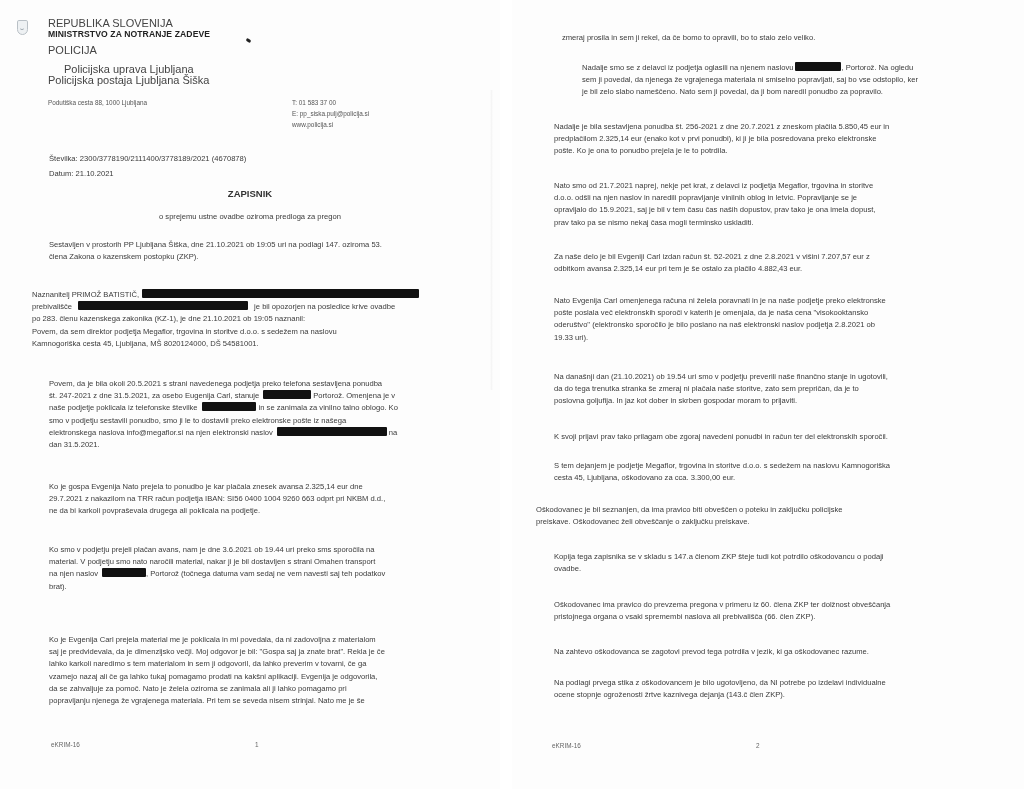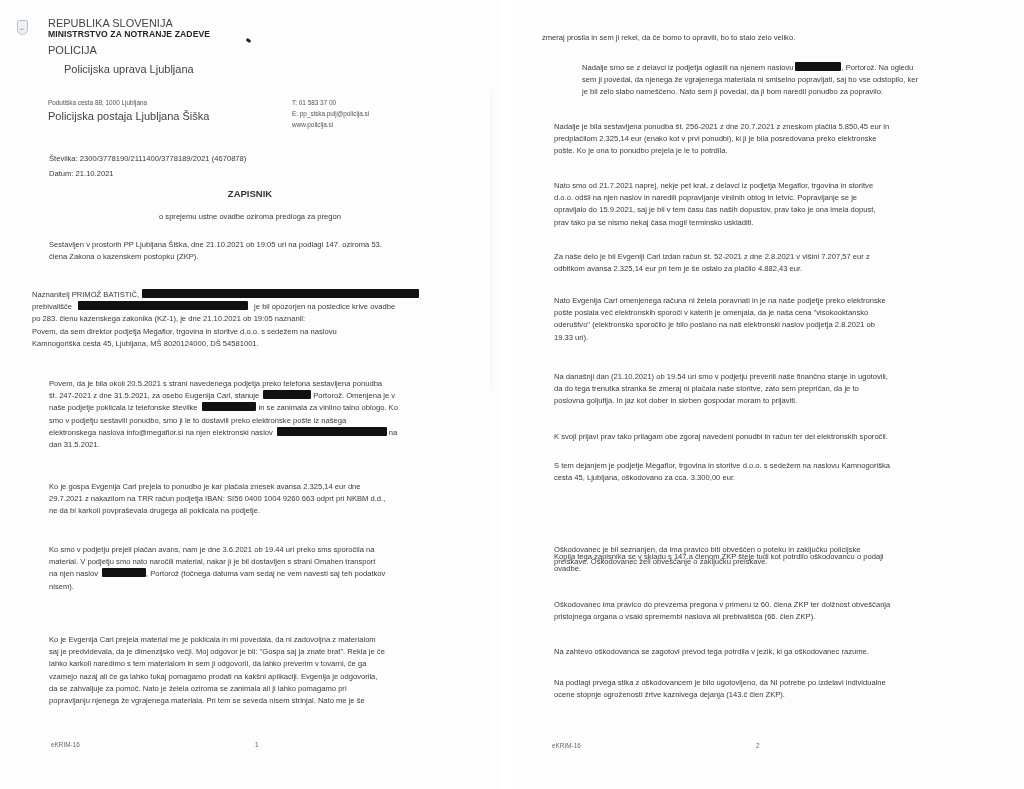--- a/index.html
+++ b/index.html
@@ -28,21 +28,21 @@
 
 <div class="page" id="page1">
   <div class="logo"></div>
   <div class="pen-mark"></div>
   <div class="fold"></div>
 
   <div class="abs hdr" style="left:48px;top:18px;">REPUBLIKA SLOVENIJA</div>
   <div class="abs hdr-b" style="left:48px;top:29px;">MINISTRSTVO ZA NOTRANJE ZADEVE</div>
   <div class="abs hdr" style="left:48px;top:45px;">POLICIJA</div>
   <div class="abs hdr" style="left:48px;top:64px;margin-left:16px;">Policijska uprava Ljubljana</div>
-  <div class="abs hdr" style="left:48px;top:75px;margin-top:36px;">Policijska postaja Ljubljana Šiška</div>
+  <div class="abs hdr" style="left:48px;top:75px;">Policijska postaja Ljubljana Šiška</div>
   <div class="abs small" style="left:48px;top:99px;">Podutiška cesta 88, 1000 Ljubljana</div>
   <div class="abs small" style="left:292px;top:99px;">T: 01 583 37 00</div>
   <div class="abs small" style="left:292px;top:110px;">E: pp_siska.pulj@policija.si</div>
   <div class="abs small" style="left:292px;top:121px;">www.policija.si</div>
 
   <div class="abs t" style="left:49px;top:153px;">Številka: 2300/3778190/2111400/3778189/2021 (4670878)</div>
   <div class="abs t" style="left:49px;top:168px;">Datum: 21.10.2021</div>
 
   <div class="abs title" style="left:0;width:500px;text-align:center;top:188px;">ZAPISNIK</div>
   <div class="abs t" style="left:0;width:500px;text-align:center;top:211px;">o sprejemu ustne ovadbe oziroma predloga za pregon</div>
@@ -63,47 +63,47 @@
   <div class="para" style="left:49px;top:378px;width:414px;">
     <span class="ln">Povem, da je bila okoli 20.5.2021 s strani navedenega podjetja preko telefona sestavljena ponudba</span>
     <span class="ln"><span>št. 247-2021 z dne 31.5.2021, za osebo Eugenija Carl, stanuje</span><span class="red" style="width:48px;margin:0 2px 0 4px;"></span><span>Portorož. Omenjena je v</span></span>
     <span class="ln"><span>naše podjetje poklicala iz telefonske številke</span><span class="red" style="width:54px;margin:0 3px 0 4px;"></span><span>in se zanimala za vinilno talno oblogo. Ko</span></span>
     <span class="ln">smo v podjetju sestavili ponudbo, smo ji le to dostavili preko elektronske pošte iz našega</span>
     <span class="ln"><span>elektronskega naslova info@megaflor.si na njen elektronski naslov</span><span class="red" style="width:110px;margin:0 2px 0 4px;"></span><span>na</span></span>
     <span class="ln">dan 31.5.2021.</span>
   </div>
 
   <div class="para" style="left:49px;top:481px;width:414px;">
-    <span class="ln">Ko je gospa Evgenija Carl prejela to ponudbo je kar plačala znesek avansa 2.325,14 eur dne</span>
+    <span class="ln">Ko je gospa Evgenija Nato prejela to ponudbo je kar plačala znesek avansa 2.325,14 eur dne</span>
     <span class="ln">29.7.2021 z nakazilom na TRR račun podjetja IBAN: SI56 0400 1004 9260 663 odprt pri NKBM d.d.,</span>
     <span class="ln">ne da bi karkoli povpraševala drugega ali poklicala na podjetje.</span>
   </div>
 
   <div class="para" style="left:49px;top:544px;width:414px;">
     <span class="ln">Ko smo v podjetju prejeli plačan avans, nam je dne 3.6.2021 ob 19.44 uri preko sms sporočila na</span>
     <span class="ln">material. V podjetju smo nato naročili material, nakar ji je bil dostavljen s strani Omahen transport</span>
     <span class="ln"><span>na njen naslov</span><span class="red" style="width:44px;margin:0 0 0 4px;"></span><span>, Portorož (točnega datuma vam sedaj ne vem navesti saj teh podatkov</span></span>
-    <span class="ln">nisem).</span>
+    <span class="ln">brat).</span>
   </div>
 
   <div class="para" style="left:49px;top:634px;width:414px;">
     <span class="ln">Ko je Evgenija Carl prejela material me je poklicala in mi povedala, da ni zadovoljna z materialom</span>
     <span class="ln">saj je predvidevala, da je dimenzijsko večji. Moj odgovor je bil: "Gospa saj ja znate brat". Rekla je če</span>
     <span class="ln">lahko karkoli naredimo s tem materialom in sem ji odgovoril, da lahko preverim v tovarni, če ga</span>
     <span class="ln">vzamejo nazaj ali če ga lahko tukaj pomagamo prodati na kakšni aplikaciji. Evgenija je odgovorila,</span>
     <span class="ln">da se zahvaljuje za pomoč. Nato je želela oziroma se zanimala ali ji lahko pomagamo pri</span>
     <span class="ln">popravljanju njenega že vgrajenega materiala. Pri tem se seveda nisem strinjal. Nato me je še</span>
   </div>
 
   <div class="abs footer" style="left:51px;top:741px;">eKRIM-16</div>
   <div class="abs footer" style="left:255px;top:741px;">1</div>
 </div>
 
 <div class="page" id="page2">
-  <div class="para" style="left:30px;top:32px;width:420px;">
+  <div class="para" style="left:50px;top:32px;width:420px;">
     <span class="ln">zmeraj prosila in sem ji rekel, da če bomo to opravili, bo to stalo zelo veliko.</span>
   </div>
 
   <div class="para" style="left:42px;top:62px;width:420px;margin-left:28px;">
     <span class="ln"><span>Nadalje smo se z delavci iz podjetja oglasili na njenem naslovu</span><span class="red" style="width:46px;margin-left:2px;"></span><span>, Portorož. Na ogledu</span></span>
     <span class="ln">sem ji povedal, da njenega že vgrajenega materiala ni smiselno popravljati, saj bo vse odstopilo, ker</span>
     <span class="ln">je bil zelo slabo nameščeno. Nato sem ji povedal, da ji bom naredil ponudbo za popravilo.</span>
   </div>
 
   <div class="para" style="left:42px;top:121px;width:420px;">
@@ -139,21 +139,21 @@
 
   <div class="para" style="left:42px;top:431px;width:420px;">
     <span class="ln">K svoji prijavi prav tako prilagam obe zgoraj navedeni ponudbi in račun ter del elektronskih sporočil.</span>
   </div>
 
   <div class="para" style="left:42px;top:460px;width:420px;">
     <span class="ln">S tem dejanjem je podjetje Megaflor, trgovina in storitve d.o.o. s sedežem na naslovu Kamnogoriška</span>
     <span class="ln">cesta 45, Ljubljana, oškodovano za cca. 3.300,00 eur.</span>
   </div>
 
-  <div class="para" style="left:42px;top:504px;width:420px;margin-top:40px;">
+  <div class="para" style="left:24px;top:504px;width:420px;">
     <span class="ln">Oškodovanec je bil seznanjen, da ima pravico biti obveščen o poteku in zaključku policijske</span>
     <span class="ln">preiskave.  Oškodovanec želi obveščanje o zaključku preiskave.</span>
   </div>
 
   <div class="para" style="left:42px;top:551px;width:420px;">
     <span class="ln">Kopija tega zapisnika se v skladu s 147.a členom ZKP šteje tudi kot potrdilo oškodovancu o podaji</span>
     <span class="ln">ovadbe.</span>
   </div>
 
   <div class="para" style="left:42px;top:599px;width:420px;">

